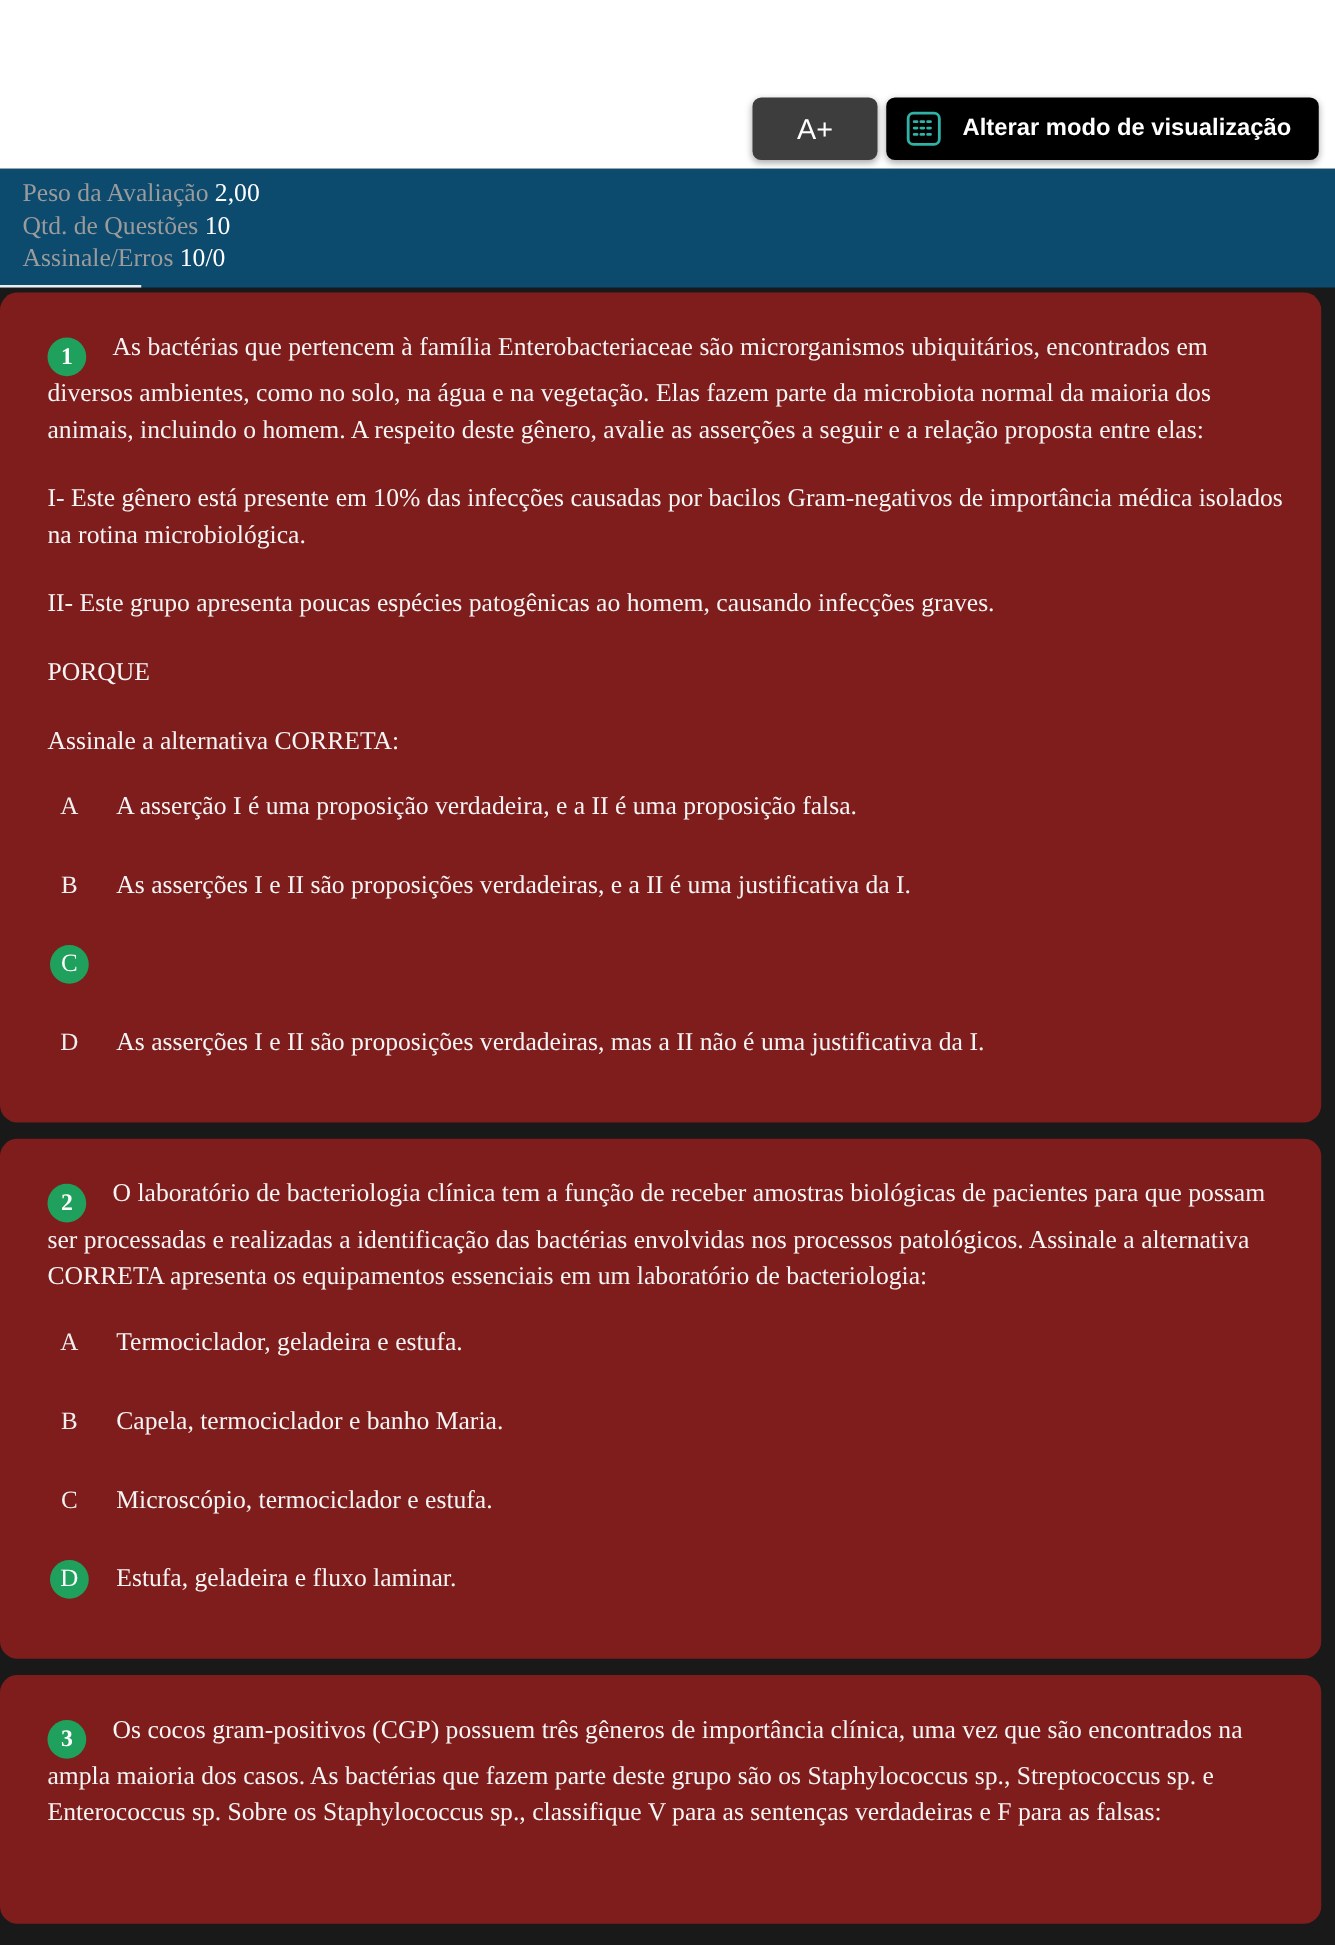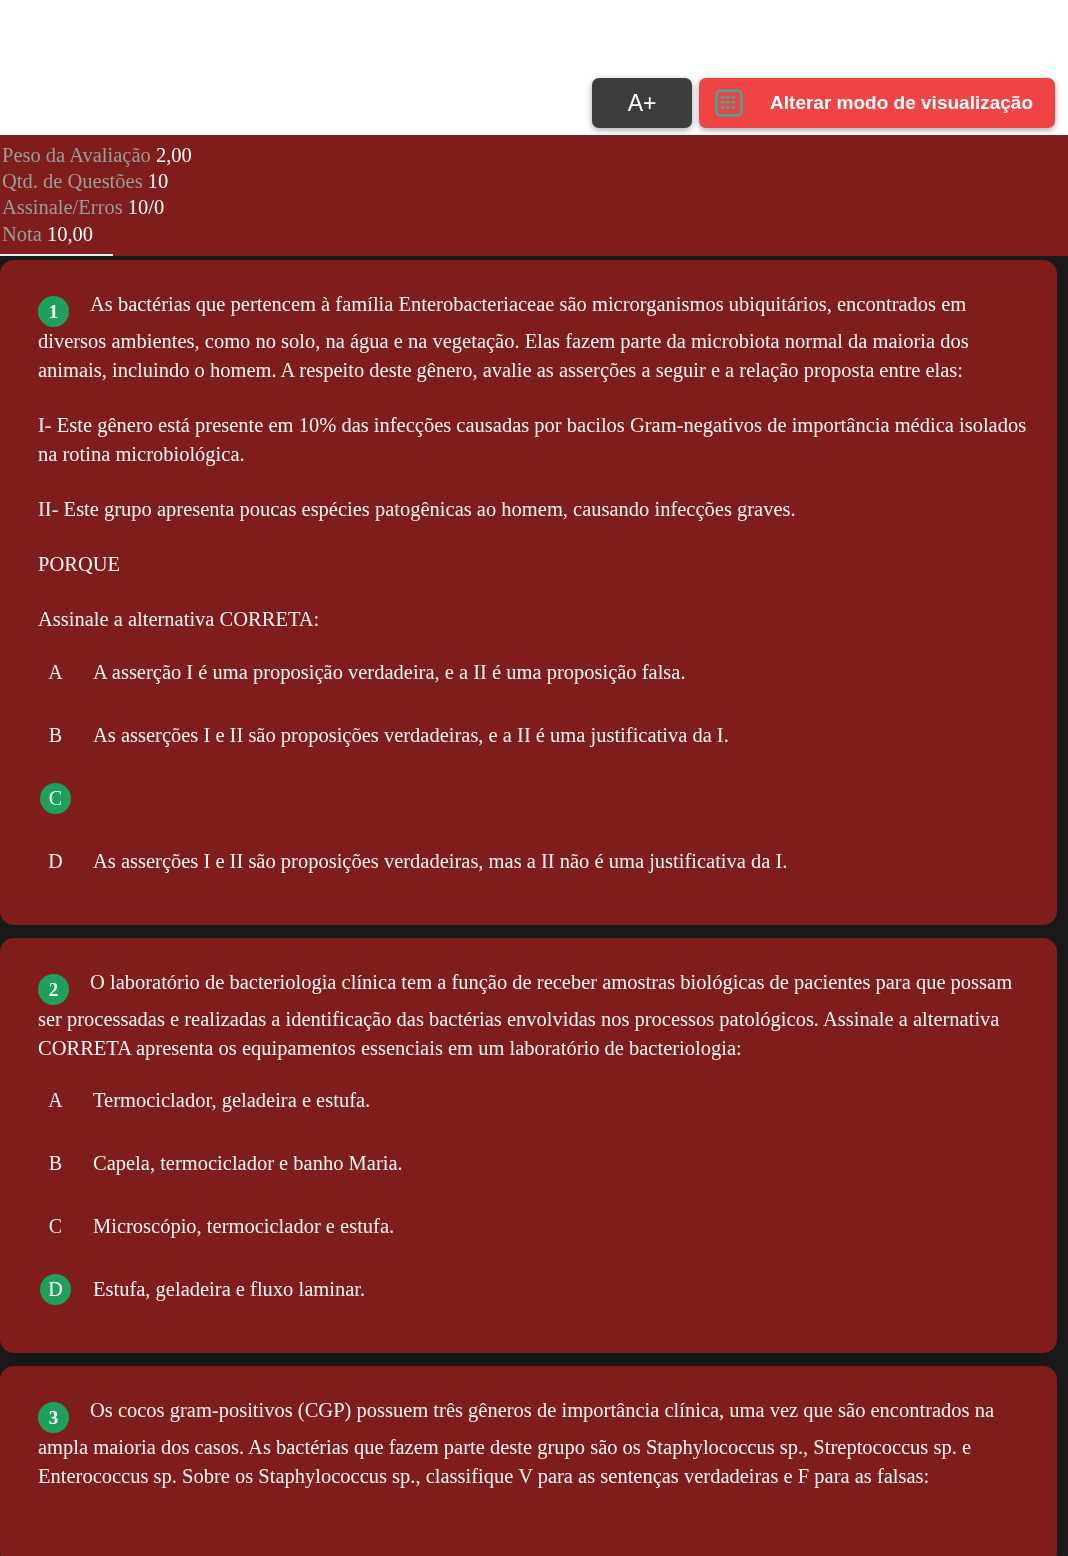--- a/index.html
+++ b/index.html
@@ -32,39 +32,39 @@
     align-items: center;
     justify-content: center;
   }
   .btn-fontsize {
     width: 100px;
     background: #3d3d3d;
     font-size: 23px;
     font-weight: 500;
   }
   .btn-viewmode {
-    background: #ef4444;
+    background: #000000;
     font-size: 19px;
     font-weight: 700;
     padding: 0 22px 0 12px;
-    gap: 23px;
+    gap: 13px;
   }
   .btn-viewmode .icon {
     width: 36px; height: 36px;
     display: inline-flex;
     align-items: center;
     justify-content: center;
     color: var(--icon-teal, #2fb3a6);
   }
   .btn-viewmode svg { width: 34px; height: 34px; }
 
   
   .summary {
-    background: #7f1d1d;
-    padding: 7px 0 9px 2px;
+    background: #0c4a6e;
+    padding: 7px 0 9px 18px;
     position: relative;
   }
   .summary-row { font-size: 20.5px; line-height: 26.2px; white-space: nowrap; }
   .summary-label { color: #9b9b9b; }
   .summary-value { color: #ffffff; }
   .summary-underline {
     position: absolute;
     left: 0; bottom: 0;
     width: 113px; height: 2px;
     background: #ececec;
@@ -145,24 +145,20 @@
     <span class="summary-value">2,00</span>
   </div>
   <div class="summary-row">
     <span class="summary-label">Qtd. de Questões</span>
     <span class="summary-value">10</span>
   </div>
   <div class="summary-row">
     <span class="summary-label">Assinale/Erros</span>
     <span class="summary-value">10/0</span>
   </div>
-  <div class="summary-row">
-    <span class="summary-label">Nota</span>
-    <span class="summary-value">10,00</span>
-  </div>
   <div class="summary-underline"></div>
 </section>
 
 <main class="cards">
 
   <section class="card">
     <p class="para">
       <span class="badge">1</span><span>As bactérias que pertencem à família Enterobacteriaceae são microrganismos ubiquitários, encontrados em diversos ambientes, como no solo, na água e na vegetação. Elas fazem parte da microbiota normal da maioria dos animais, incluindo o homem.  A respeito deste gênero, avalie as asserções a seguir e a relação proposta entre elas:</span>
     </p>
     <p class="para">I- Este gênero está presente em 10% das infecções causadas por bacilos Gram-negativos de importância médica isolados na rotina microbiológica.</p>

